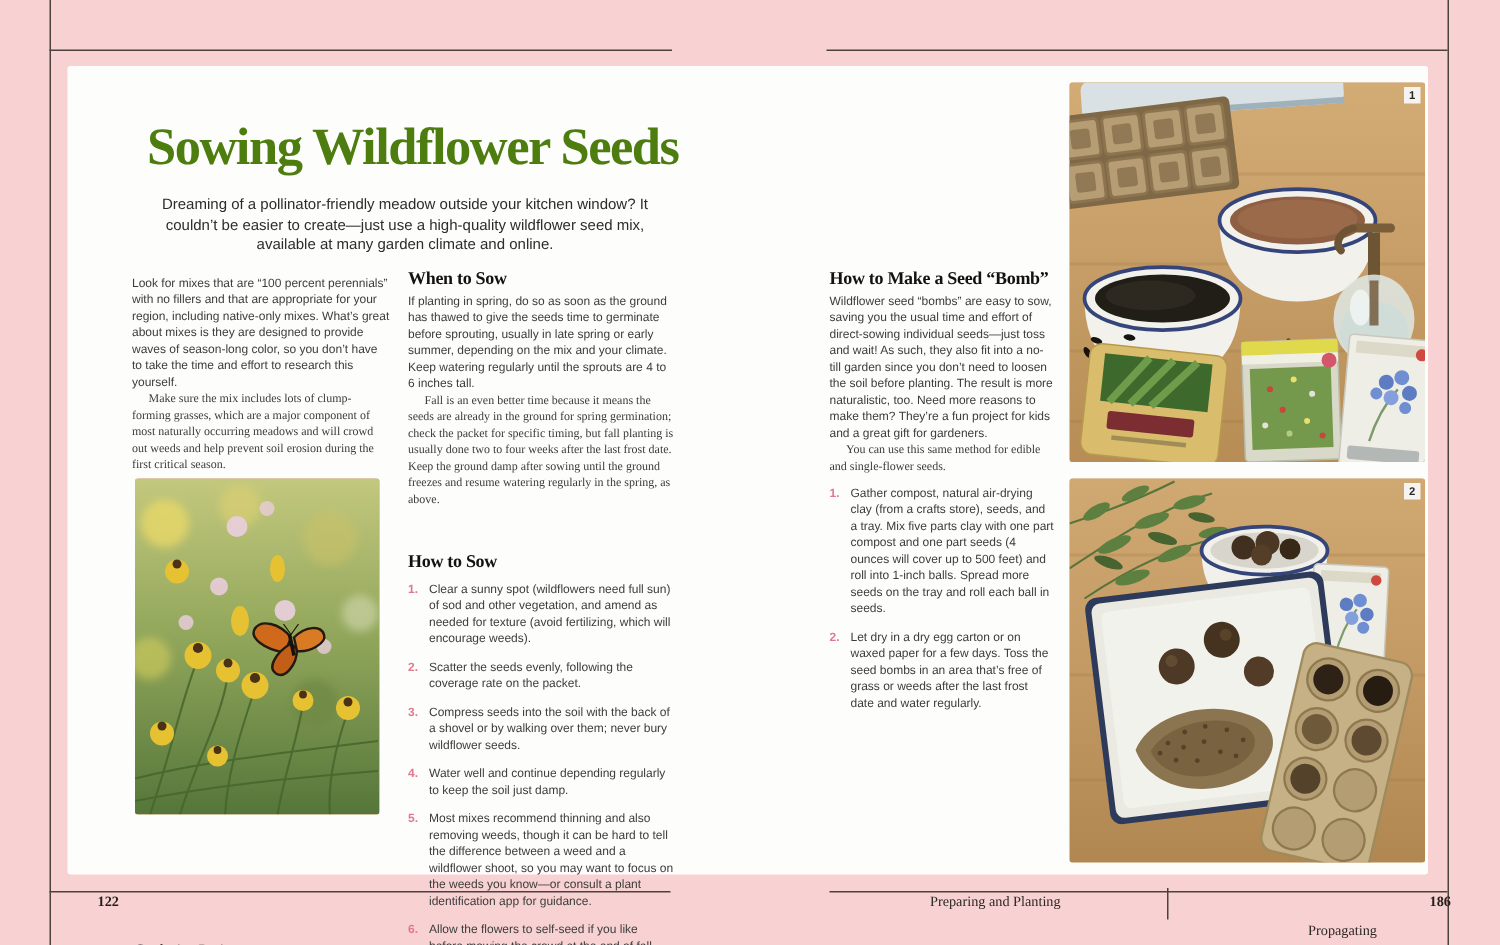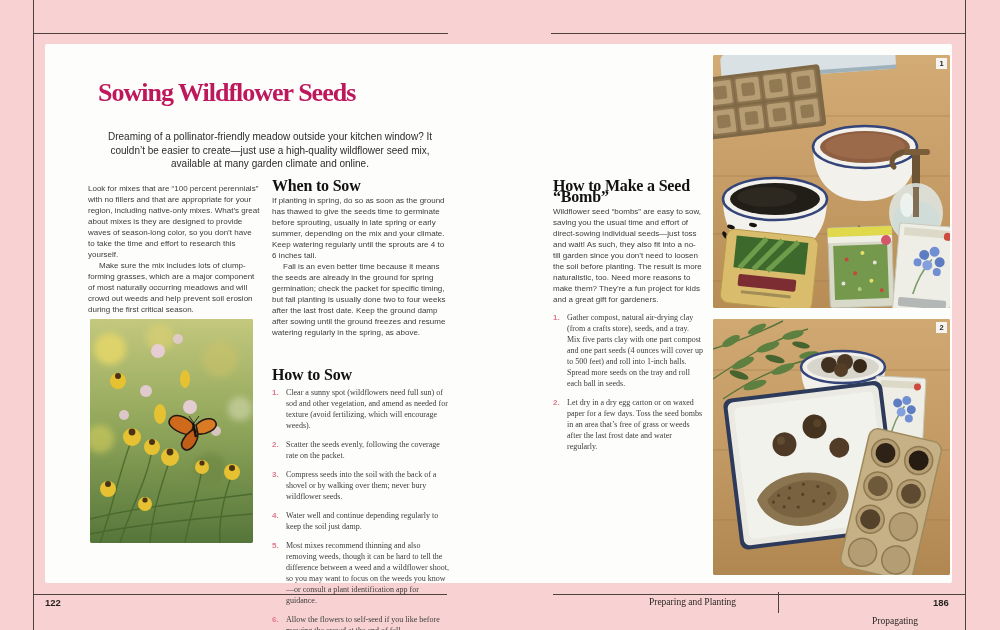--- a/index.html
+++ b/index.html
@@ -10,58 +10,58 @@
     color:#3e3e3e;
   }
   .rule{position:absolute;background:#4b423e;}
   .page{
     position:absolute;left:45px;top:44px;width:907px;height:539px;
     background:#fdfdfc;border-radius:2px;
   }
   .title{
     position:absolute;left:53px;top:34px;margin:0;
     font-family:"Liberation Serif", serif;font-weight:700;
-    font-size:26px;letter-spacing:-1px;color:#be185d;white-space:nowrap;
+    font-size:35px;letter-spacing:-1px;color:#4d7c0f;white-space:nowrap;
   }
   .intro{
     position:absolute;left:58px;top:86px;width:334px;margin:0;
     font-size:10px;line-height:13.5px;text-align:center;color:#2e2c2a;
   }
   .col{position:absolute;font-size:8px;line-height:11px;color:#3c3c3c;}
   .col p{margin:0;}
-  .col p + p{text-indent:11px;}
+  .col p + p{text-indent:11px;font-family:Liberation Serif, serif;}
   .col1{left:43px;top:139px;width:172px;}
   .col2{left:227px;top:136px;width:178px;}
   .col3{left:508px;top:136px;width:150px;}
   h3.sect{
     font-family:"Liberation Serif", serif;font-weight:700;
-    font-size:16px;letter-spacing:-0.2px;color:#141210;margin:0 0 4px 0;
+    font-size:12px;letter-spacing:-0.2px;color:#141210;margin:0 0 4px 0;
   }
   h3.sect.later{margin-top:31px;}
   ol.steps{list-style:none;margin:7px 0 0 0;padding:0;}
   li.step{display:flex;margin-bottom:8px;}
   .step-num{flex:none;width:14px;font-weight:700;color:#e0798d;}
-  .step-text{flex:1;font-family:Liberation Serif, serif;}
+  .step-text{flex:1;}
   .photo{position:absolute;overflow:hidden;border-radius:2px;background:#c49a64;}
   .photo svg{display:block;}
   .ph-meadow{left:45px;top:275px;width:163px;height:224px;}
   .ph-supplies{left:668px;top:11px;width:237px;height:253px;}
   .ph-bombs{left:668px;top:275px;width:237px;height:256px;}
   .fig-badge{
     position:absolute;top:3px;right:3px;width:11px;height:11px;
     background:#f6f4f0;color:#2a2724;font-size:7.5px;font-weight:700;
     display:flex;align-items:center;justify-content:center;
   }
   .footer-text{
     position:absolute;font-family:"Liberation Serif", serif;
     font-size:9.5px;color:#2b2724;
   }
   .footer-num{
-    position:absolute;font-family:Liberation Sans, sans-serif;
-    font-size:9.5px;font-weight:700;color:#231f1c;
+    position:absolute;font-family:Liberation Serif, serif;
+    font-size:9.5px;font-weight:700;color:#231f1c;margin-left:20px;
   }
 </style>
 </head>
 <body>
 
 <div class="rule" style="left:33px;top:0;width:1px;height:630px;"></div>
 <div class="rule" style="left:965px;top:0;width:1px;height:630px;"></div>
 <div class="rule" style="left:33px;top:33px;width:415px;height:1px;"></div>
 <div class="rule" style="left:551px;top:33px;width:414px;height:1px;"></div>
 <div class="rule" style="left:33px;top:594px;width:414px;height:1px;"></div>
@@ -108,20 +108,21 @@
       <li class="step">
         <span class="step-num">6.</span>
         <span class="step-text">Allow the flowers to self-seed if you like before mowing the crowd at the end of fall.</span>
       </li>
     </ol>
   </div>
 
   <div class="col col3">
     <h3 class="sect">How to Make a Seed “Bomb”</h3>
     <p>Wildflower seed “bombs” are easy to sow, saving you the usual time and effort of direct-sowing individual seeds—just toss and wait! As such, they also fit into a no-till garden since you don’t need to loosen the soil before planting. The result is more naturalistic, too. Need more reasons to make them? They’re a fun project for kids and a great gift for gardeners.</p>
+    <p>You can use this same method for edible and single-flower seeds.</p>
     <ol class="steps">
       <li class="step">
         <span class="step-num">1.</span>
         <span class="step-text">Gather compost, natural air-drying clay (from a crafts store), seeds, and a tray. Mix five parts clay with one part compost and one part seeds (4 ounces will cover up to 500 feet) and roll into 1-inch balls. Spread more seeds on the tray and roll each ball in seeds.</span>
       </li>
       <li class="step">
         <span class="step-num">2.</span>
         <span class="step-text">Let dry in a dry egg carton or on waxed paper for a few days. Toss the seed bombs in an area that’s free of grass or weeds after the last frost date and water regularly.</span>
       </li>
     </ol>
@@ -439,15 +440,15 @@
         </g>
       </g>
     </svg>
     <div class="fig-badge">2</div>
   </div>
 
 </div>
 
 <div class="footer-num" style="left:45px;top:597px;">122</div>
 <div class="footer-text" style="left:90px;top:597px;margin-top:32px;">Gardening Basics</div>
-<div class="footer-text" style="left:620px;top:597px;width:145px;text-align:center;">Preparing and Planting</div>
+<div class="footer-text" style="left:620px;top:597px;width:145px;text-align:left;">Preparing and Planting</div>
 <div class="footer-text" style="left:790px;top:616px;width:128px;text-align:right;">Propagating</div>
 <div class="footer-num" style="left:933px;top:597px;">186</div>
 
 </body></html>

